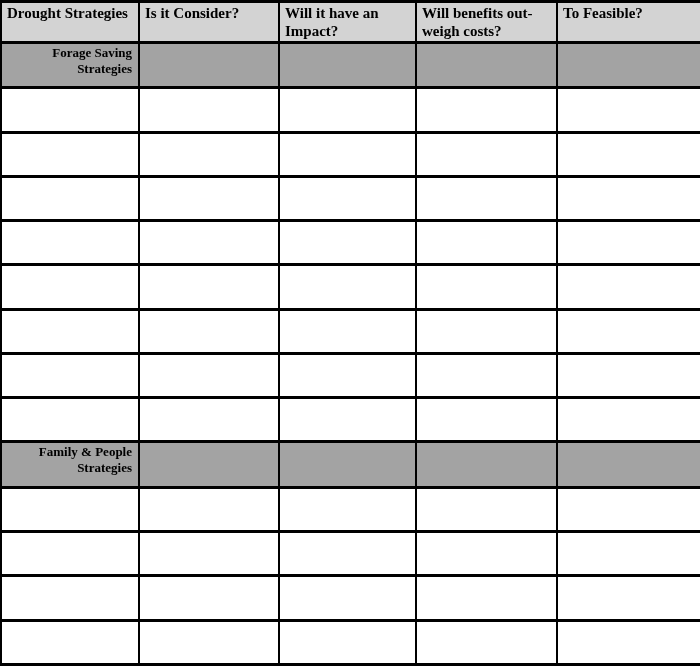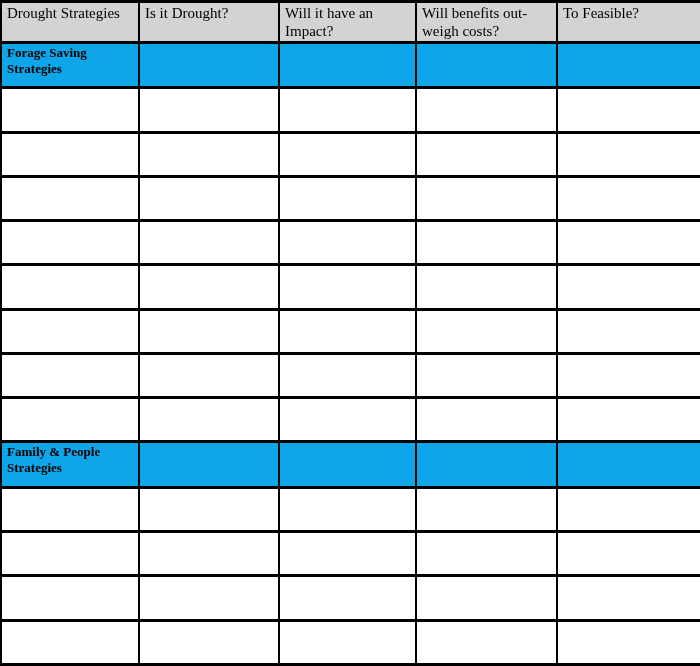--- a/index.html
+++ b/index.html
@@ -26,49 +26,50 @@
     border-width: 3px 2px;       
     vertical-align: top;
     text-align: left;
     padding: 1px 6px 1px 5px;
     overflow: hidden;
   }
   table.worksheet thead th {
     background: #d3d3d3;
     font-size: 15px;
     line-height: 18px;
-    font-weight: normal;
+    font-weight: bold;
     height: 34px;
   }
   table.worksheet tbody td {
     background: #ffffff;
     font-size: 13px;
     line-height: 16px;
     font-weight: bold;
     height: 31px;
   }
   table.worksheet tbody tr.section td {
-    background: #0ea5e9;
+    background: #a3a3a3;
+    text-align: right;
   }
 </style>
 </head>
 <body>
 
 <table class="worksheet">
   <colgroup>
     <col style="width:138px">
     <col style="width:140px">
     <col style="width:137px">
     <col style="width:141px">
     <col style="width:144px">
   </colgroup>
   <thead>
     <tr>
       <th>Drought Strategies</th>
-      <th>Is it Drought?</th>
+      <th>Is it Consider?</th>
       <th>Will it have an Impact?</th>
       <th>Will benefits out-weigh costs?</th>
       <th>To Feasible?</th>
     </tr>
   </thead>
   <tbody>
       <tr class="section">
         <td>Forage Saving Strategies</td>
         <td></td>
         <td></td>

